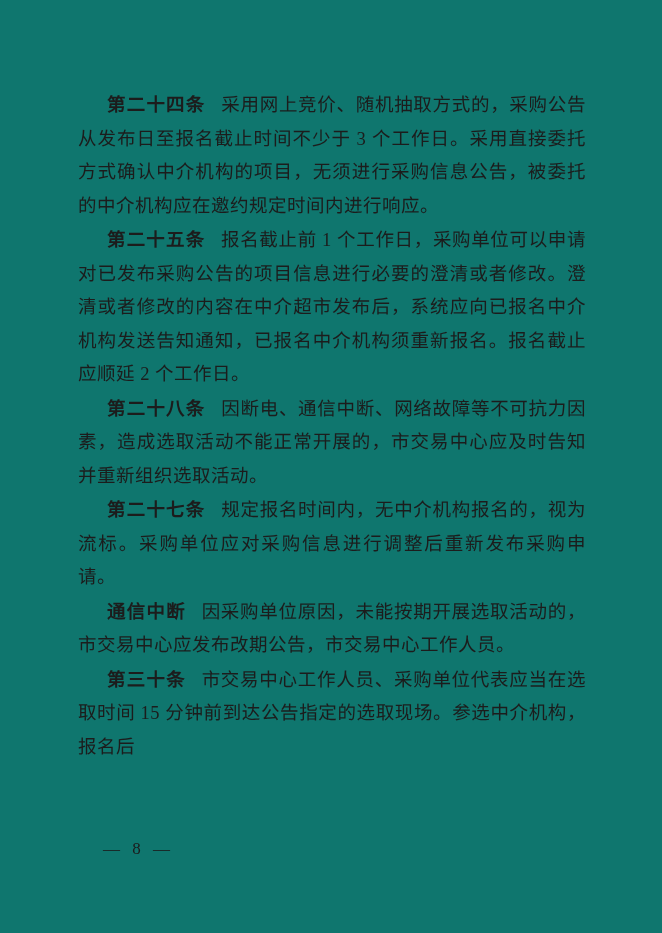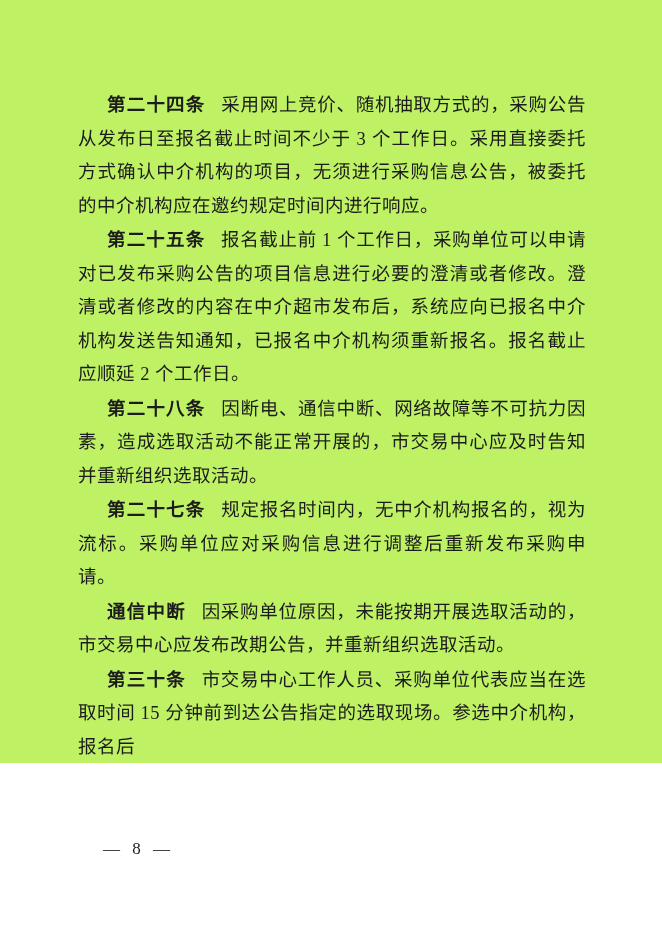--- a/index.html
+++ b/index.html
@@ -11,22 +11,22 @@
     height: 933px;
     background: #ffffff;
     position: relative;
     overflow: hidden;
     font-family: "Liberation Serif", "DejaVu Serif", serif;
   }
   .page {
     position: absolute;
     left: 0; top: 0;
     width: 662px;
-    height: 763px;
-    background: #bef264;
+    height: 933px;
+    background: #0f766e;
   }
   .content {
     position: absolute;
     left: 78px;
     top: 88px;
     width: 508px;
     color: #1c1c1c;
   }
   p.article {
     margin: 0;
@@ -64,21 +64,21 @@
 
     <p class="article"><span class="article-title">第二十四条</span><span>采用网上竞价、随机抽取方式的，采购公告从发布日至报名截止时间不少于 3 个工作日。采用直接委托方式确认中介机构的项目，无须进行采购信息公告，被委托的中介机构应在邀约规定时间内进行响应。</span></p>
 
     <p class="article"><span class="article-title">第二十五条</span><span>报名截止前 1 个工作日，采购单位可以申请对已发布采购公告的项目信息进行必要的澄清或者修改。澄清或者修改的内容在中介超市发布后，系统应向已报名中介机构发送告知通知，已报名中介机构须重新报名。报名截止应顺延 2 个工作日。</span></p>
 
 
     <p class="article"><span class="article-title">第二十八条</span><span>因断电、通信中断、网络故障等不可抗力因素，造成选取活动不能正常开展的，市交易中心应及时告知并重新组织选取活动。</span></p>
 
     <p class="article"><span class="article-title">第二十七条</span><span>规定报名时间内，无中介机构报名的，视为流标。采购单位应对采购信息进行调整后重新发布采购申请。</span></p>
 
-    <p class="article"><span class="article-title">通信中断</span><span>因采购单位原因，未能按期开展选取活动的，市交易中心应发布改期公告，并重新组织选取活动。</span></p>
+    <p class="article"><span class="article-title">通信中断</span><span>因采购单位原因，未能按期开展选取活动的，市交易中心应发布改期公告，市交易中心工作人员。</span></p>
 
     <p class="article"><span class="article-title">第三十条</span><span>市交易中心工作人员、采购单位代表应当在选取时间 15 分钟前到达公告指定的选取现场。参选中介机构，报名后</span></p>
 
   </div>
 
   <div class="page-footer">— 8 —</div>
 
 </div>
 
 </body></html>

